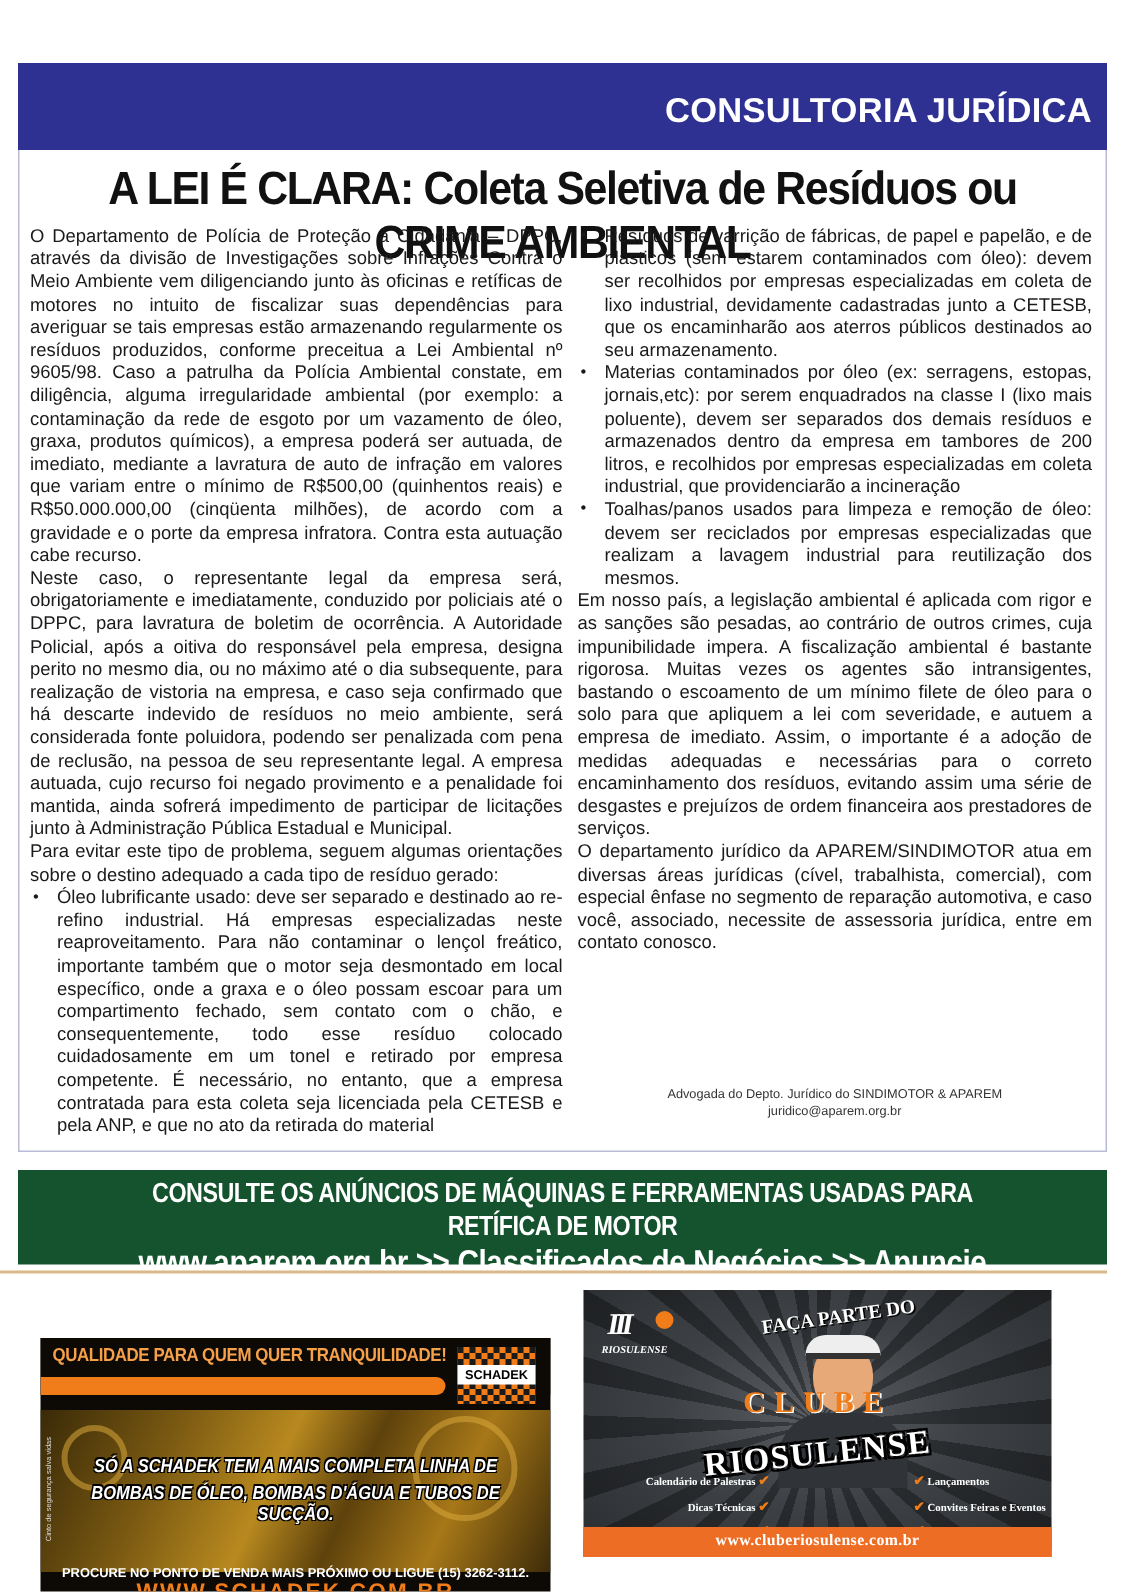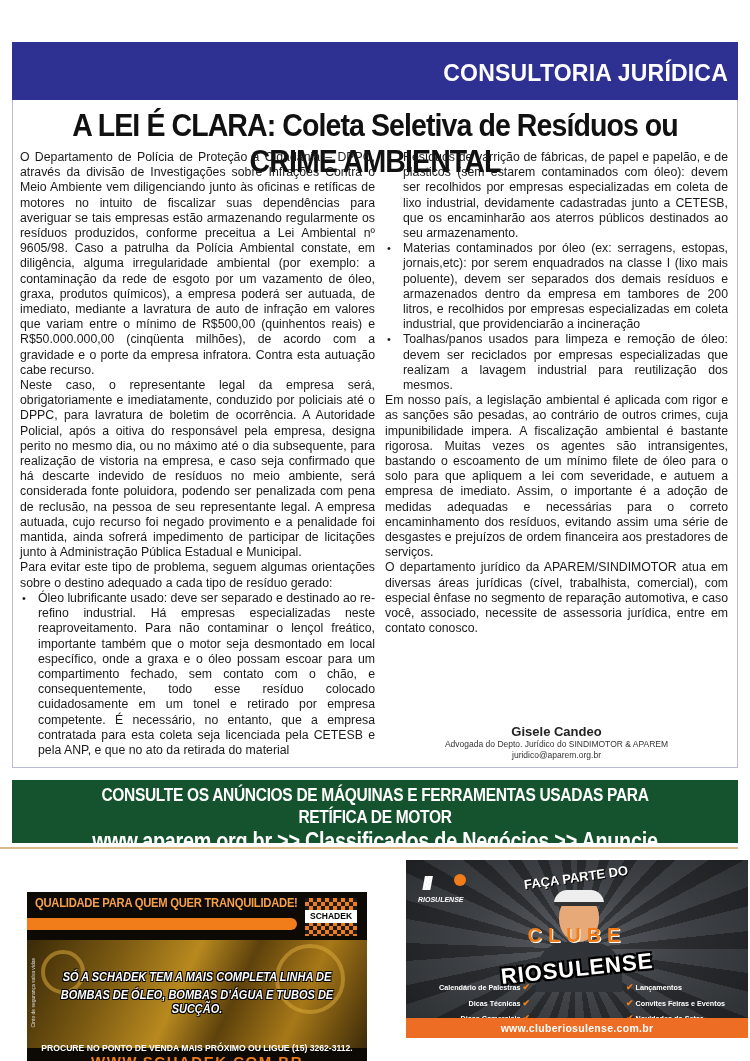--- a/index.html
+++ b/index.html
@@ -73,22 +73,23 @@
     transform: scaleX(0.88);
   }
   .ad-schadek .headline-1 { top: 78px; }
   .ad-schadek .headline-2 { top: 96px; }
   .ad-schadek .fine-print { position: absolute; left: 3px; top: 66px; font-size: 5px; color: #ddd; writing-mode: vertical-rl; transform: rotate(180deg); }
   .ad-schadek .contact { position: absolute; top: 151px; width: 100%; text-align: center; color: #fff; font-weight: bold; font-size: 8.6px; }
   .ad-schadek .website { position: absolute; top: 161px; width: 100%; text-align: center; color: #f07c1a; font-weight: bold; font-size: 15px; letter-spacing: 1.5px; }
 
   
   .ad-rio {
-    position: absolute; left: 406px; top: 860px; width: 342px; height: 178px; overflow: hidden;
+    position: absolute; left: 389px; top: 860px; width: 312px; height: 178px; overflow: hidden;
     background: radial-gradient(ellipse at 50% 45%, #5a5e62 0%, #3e4246 45%, #2a2d30 100%);
+    font-family: Liberation Serif, serif;
   }
   .ad-rio .rays { position: absolute; inset: 0;
     background: repeating-conic-gradient(from 0deg at 50% 50%, rgba(0,0,0,0.35) 0deg 6deg, rgba(255,255,255,0) 6deg 14deg); }
   .ad-rio .brand-logo { position: absolute; left: 12px; top: 10px; width: 60px; height: 40px; }
   .ad-rio .brand-logo .bars { position: absolute; left: 4px; top: 2px; color: #fff; font-weight: bold; font-size: 20px; font-style: italic; letter-spacing: -3px; }
   .ad-rio .brand-logo .dot { position: absolute; left: 36px; top: 4px; width: 12px; height: 12px; border-radius: 50%; background: #f07c1a; }
   .ad-rio .brand-logo .name { position: absolute; left: 0; top: 26px; color: #fff; font-size: 7px; font-weight: bold; font-style: italic; }
   .ad-rio .arc-text { position: absolute; left: 100px; top: 10px; width: 140px; text-align: center; color: #fff; font-weight: bold; font-size: 13px; text-shadow: 1px 1px 0 #000; transform: rotate(-8deg); }
   .ad-rio .mascot-head { position: absolute; left: 153px; top: 36px; width: 40px; height: 46px; border-radius: 45% 45% 50% 50%; background: #e8a978; }
   .ad-rio .mascot-cap { position: absolute; left: 148px; top: 30px; width: 50px; height: 16px; border-radius: 20px 20px 4px 4px; background: #eee; border-bottom: 4px solid #333; }
@@ -125,21 +126,20 @@
   <ul>
     <li><b>Resíduos de varrição de fábricas, de papel e papelão, e de plásticos (sem estarem contaminados com óleo)</b><span>: devem ser recolhidos por empresas especializadas em coleta de lixo industrial, devidamente cadastradas junto a CETESB, que os encaminharão aos aterros públicos destinados ao seu armazenamento.</span></li>
     <li><b>Materias contaminados por óleo (ex: serragens, estopas, jornais,etc)</b><span>: por serem enquadrados na classe I (lixo mais poluente), devem ser separados dos demais resíduos e armazenados dentro da empresa em tambores de 200 litros, e recolhidos por empresas especializadas em coleta industrial, que providenciarão a incineração</span></li>
     <li><b>Toalhas/panos usados para limpeza e remoção de óleo</b><span>: devem ser reciclados por empresas especializadas que realizam a lavagem industrial para reutilização dos mesmos.</span></li>
   </ul>
   <p> Em nosso país, a legislação ambiental é aplicada com rigor e as sanções são pesadas, ao contrário de outros crimes, cuja impunibilidade impera. A fiscalização ambiental é bastante rigorosa. Muitas vezes os agentes são intransigentes, bastando o escoamento de um mínimo filete de óleo para o solo para que apliquem a lei com severidade, e autuem a empresa de imediato. Assim, o importante é a adoção de medidas adequadas e necessárias para o correto encaminhamento dos resíduos, evitando assim uma série de desgastes  e prejuízos de ordem financeira aos prestadores de serviços.</p>
   <p>O departamento jurídico da APAREM/SINDIMOTOR atua em diversas áreas jurídicas (cível, trabalhista, comercial), com especial ênfase no segmento de reparação automotiva, e caso você, associado, necessite de assessoria jurídica, entre em contato conosco.</p>
 </div>
 
 <div class="signature">
-  <div class="sig-name">Gisele Candeo</div>
   <div class="sig-role">Advogada do Depto. Jurídico do SINDIMOTOR &amp; APAREM</div>
   <div class="sig-email">juridico@aparem.org.br</div>
 </div>
 
 <div class="promo-band">
   <div class="line1">CONSULTE OS ANÚNCIOS DE MÁQUINAS E FERRAMENTAS USADAS PARA RETÍFICA DE MOTOR</div>
   <div class="line2">www.aparem.org.br  &gt;&gt;  Classificados de Negócios &gt;&gt; Anuncie Grátis</div>
 </div>
 
 <div class="divider-line"></div>

